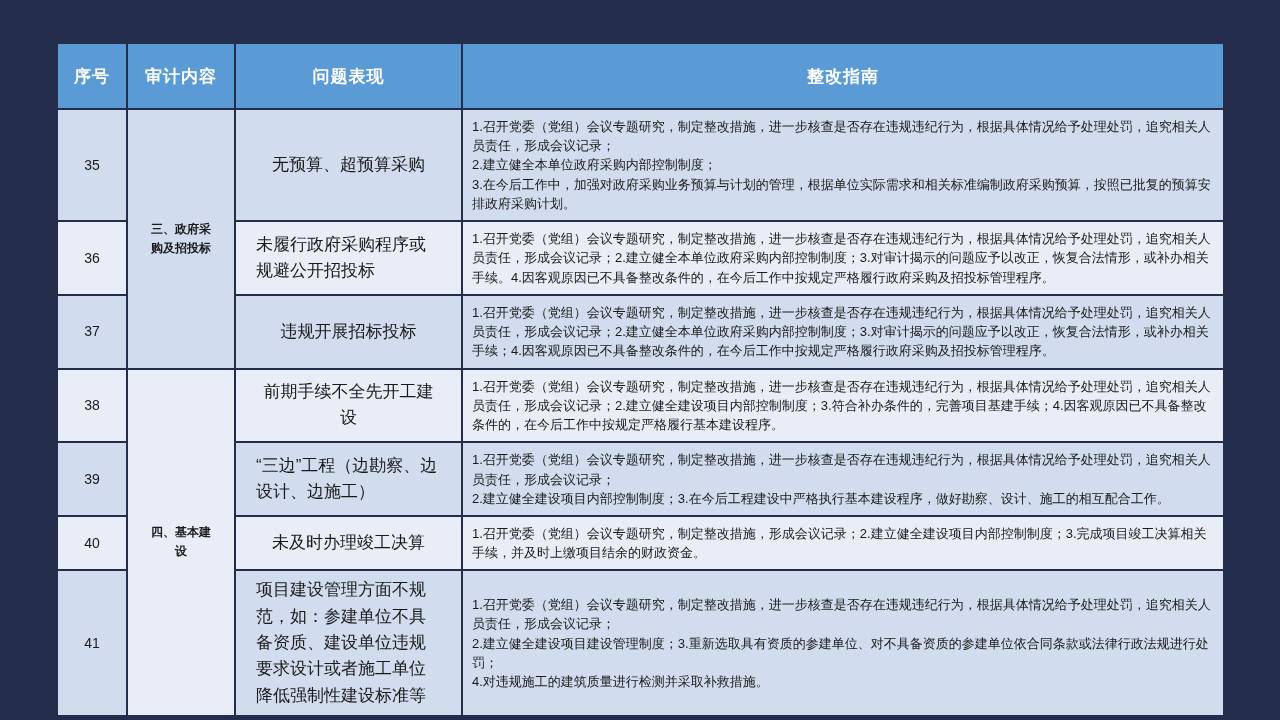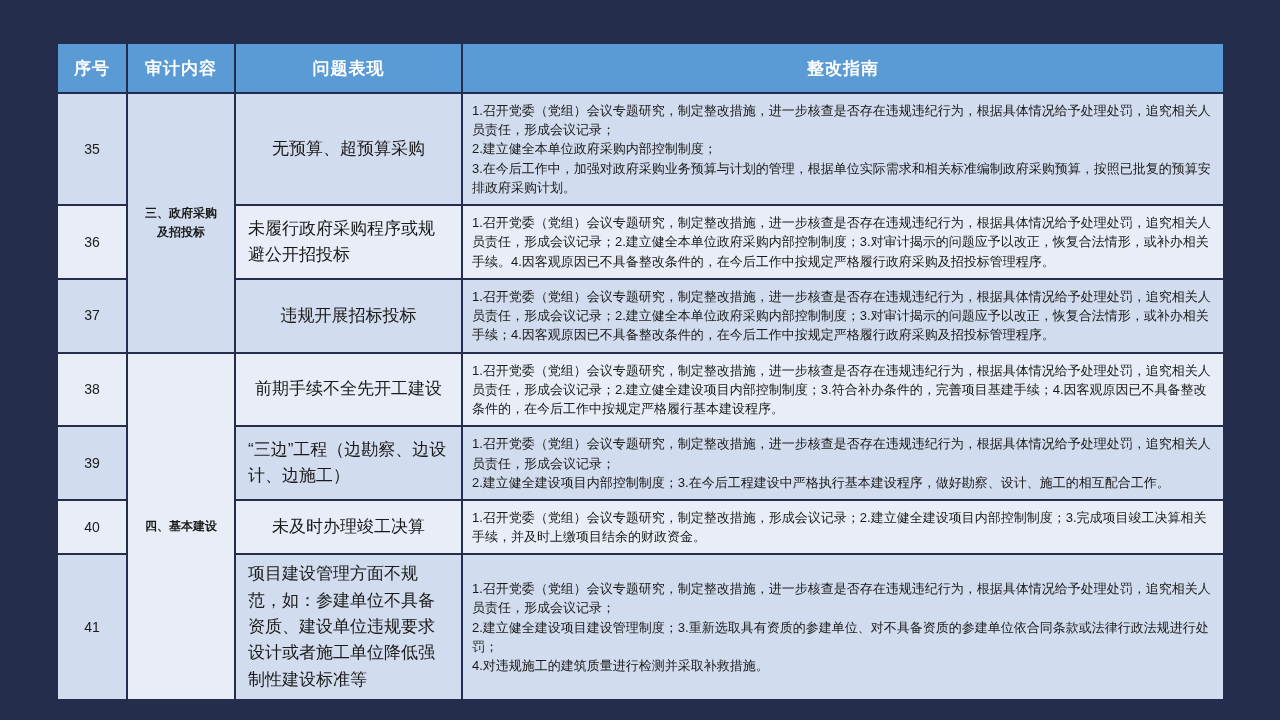--- a/index.html
+++ b/index.html
@@ -24,25 +24,25 @@
   }
   thead th{
     background:#5b9bd5;
     color:#ffffff;
     font-weight:bold;
     font-size:17px;
     letter-spacing:1px;
     text-align:center;
     vertical-align:middle;
     height:40px;
-    padding:4px 6px;
+    padding:12px 6px;
   }
   td{
     vertical-align:middle;
-    padding:6px 12px;
+    padding:6px 20px;
     font-size:13px;
     color:#1a1a1a;
     line-height:1.5;
   }
   tr.odd td{background:#d1dcee;}
   tr.even td{background:#e8edf7;}
   td.num{
     text-align:center;
     font-size:14px;
     width:68px;

